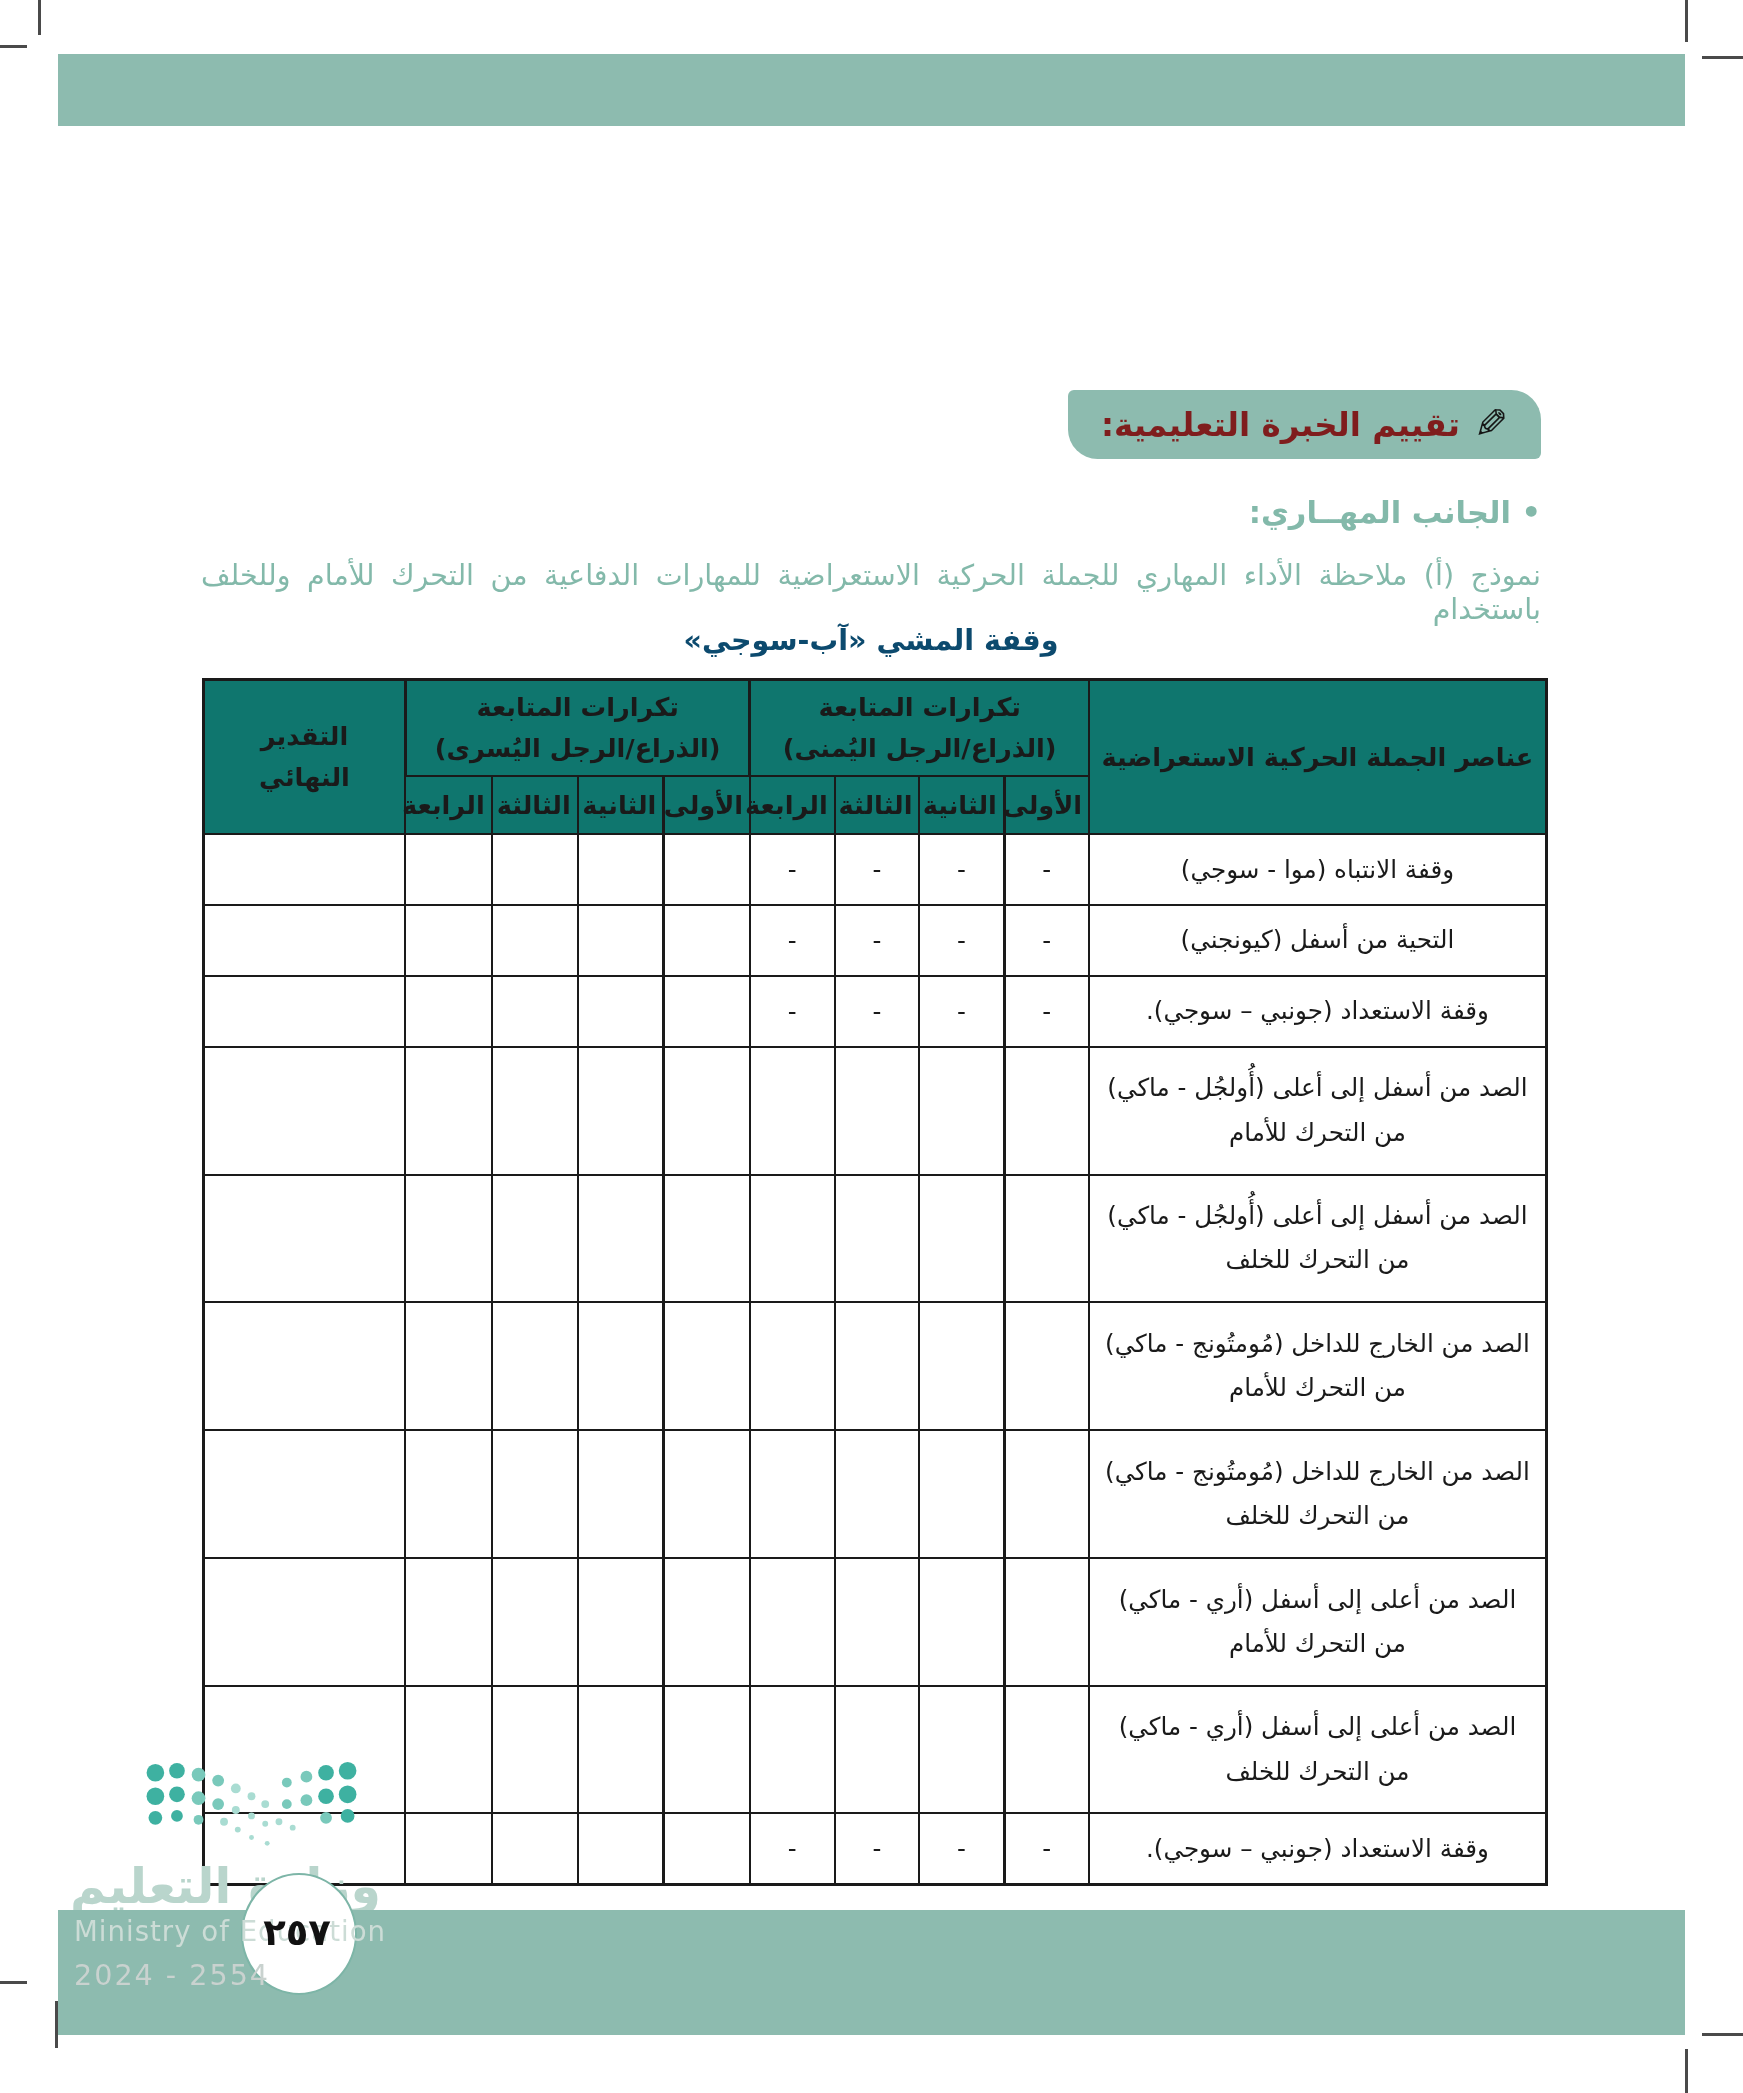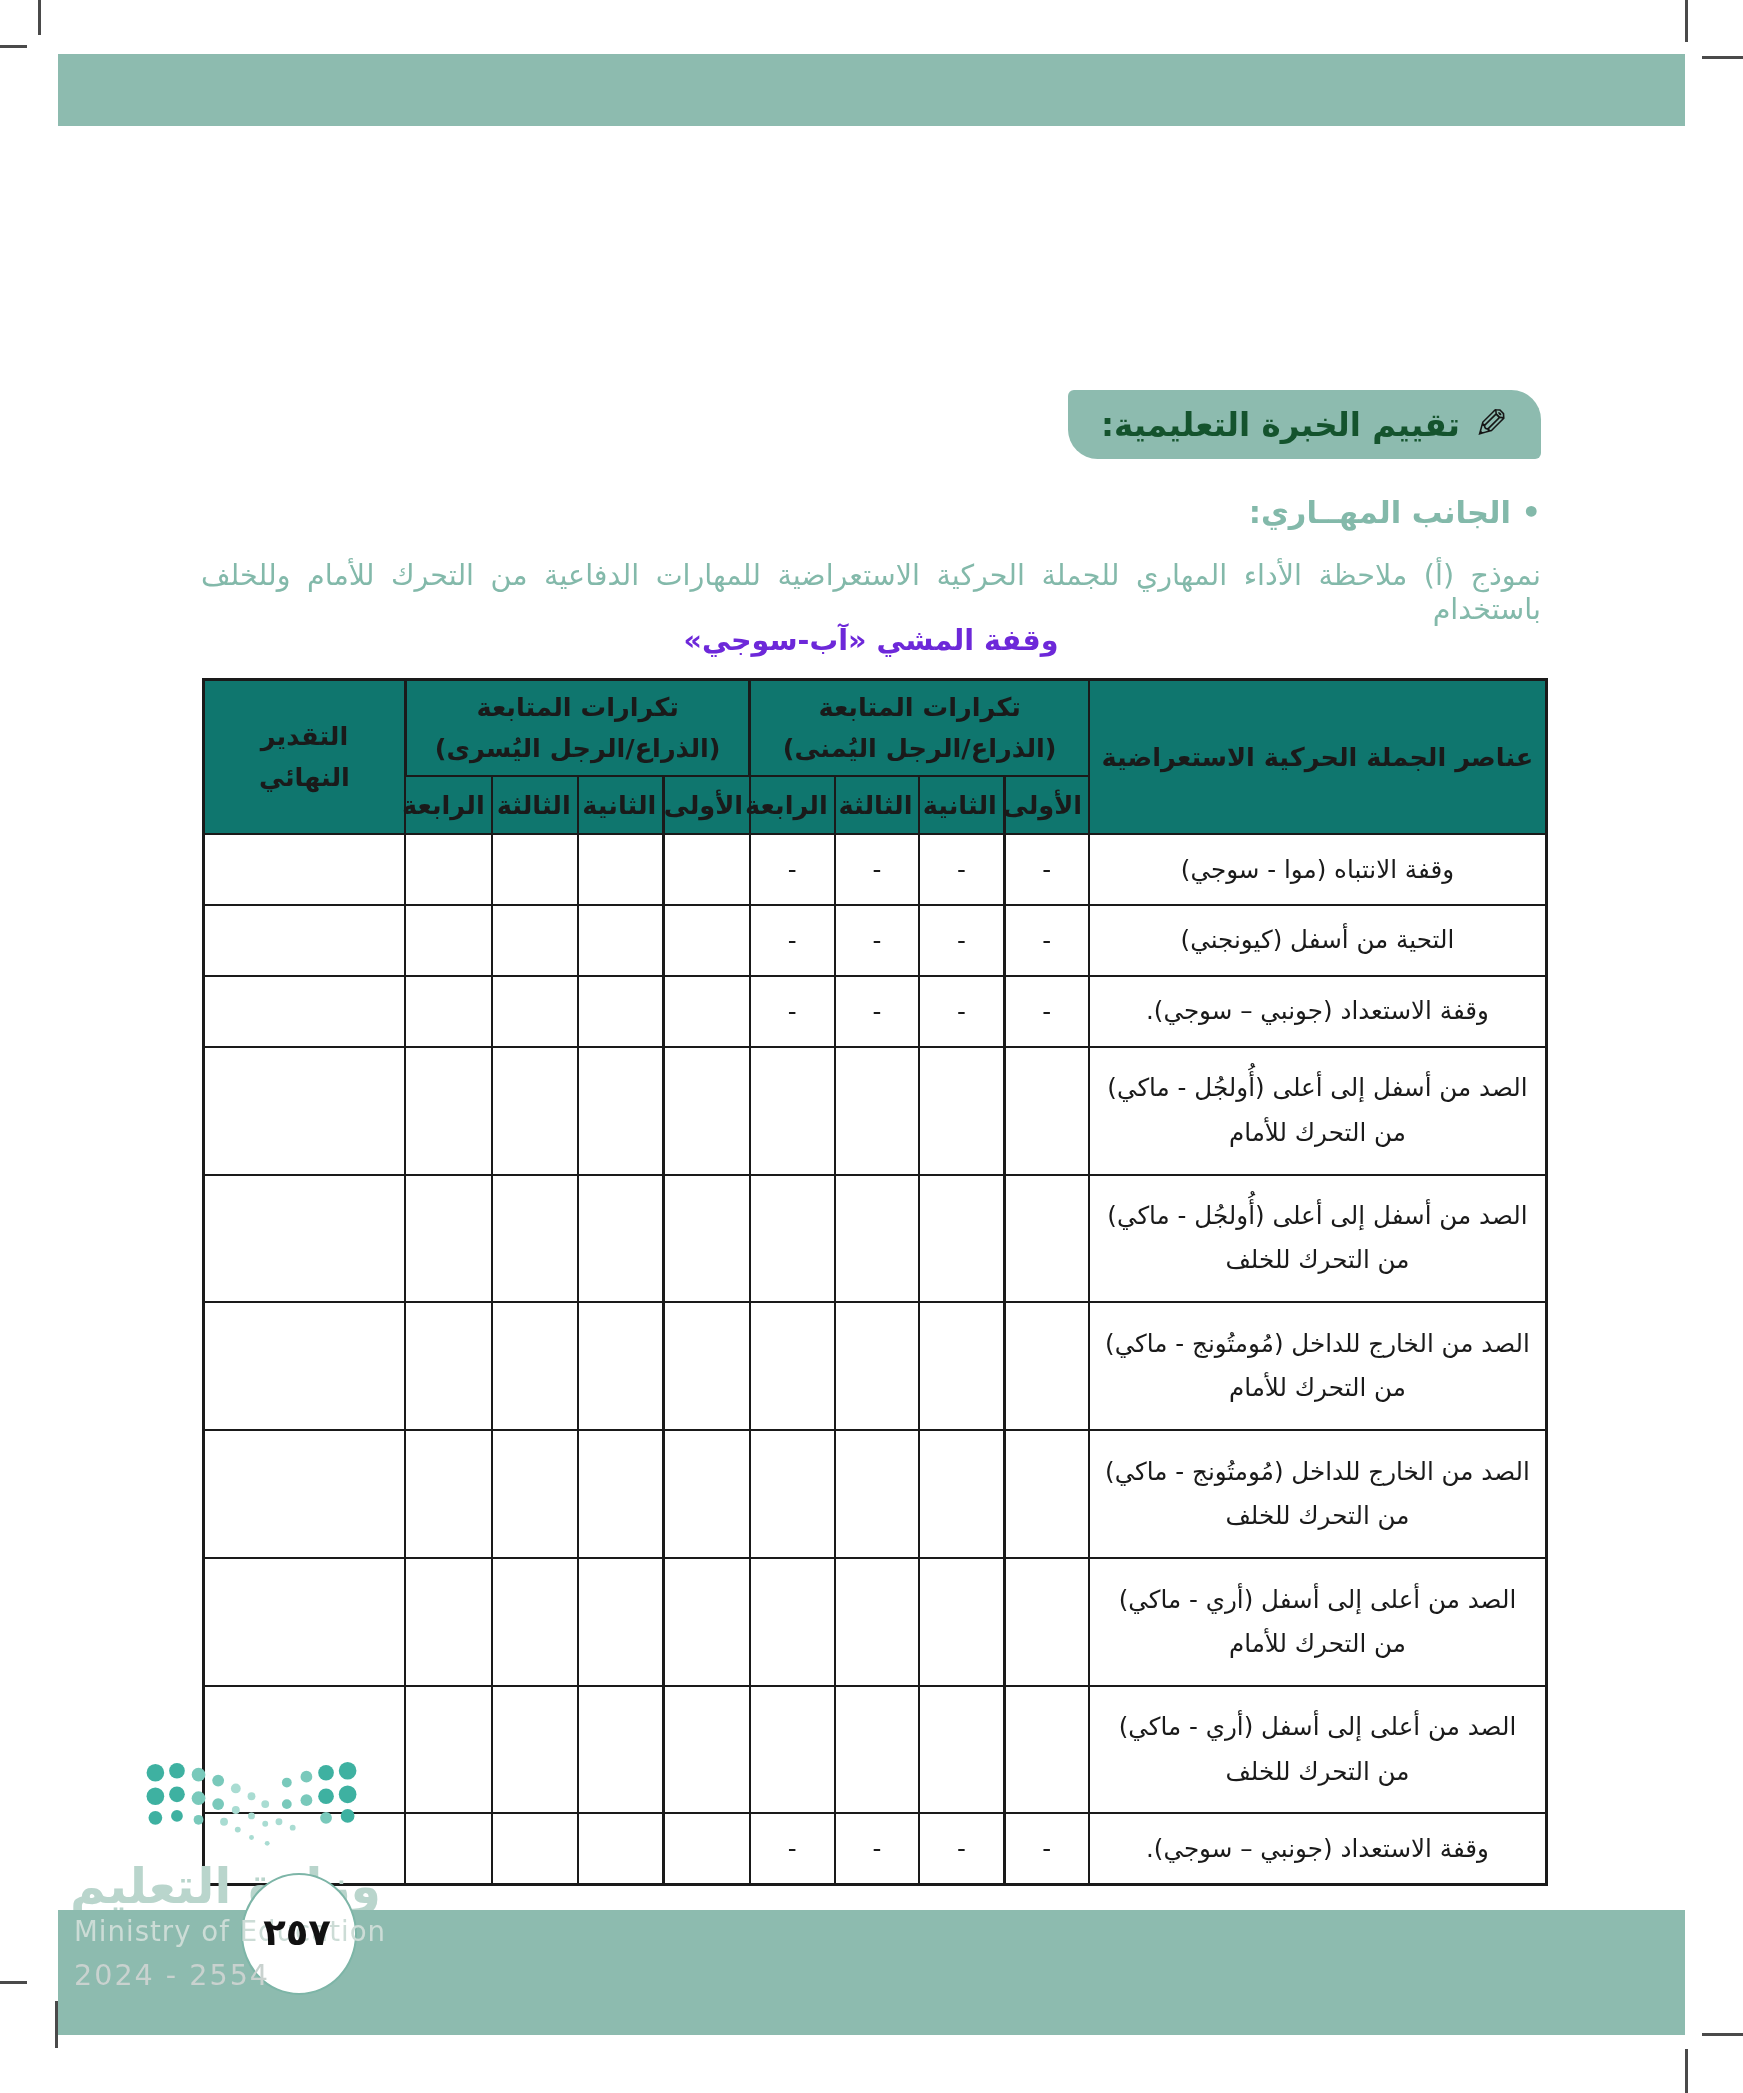--- a/index.html
+++ b/index.html
@@ -23,34 +23,34 @@
   .cm-br-v{left:1686px;top:2049px;width:3px;height:44px;}
   
   .top-band{position:absolute;left:59px;top:54px;width:1627px;height:72px;background:#8dbbaf;}
   
   .title-box{
     position:absolute;right:202px;top:390px;width:473px;height:69px;
     background:#8dbbaf;border-radius:5.9px 29.6px 5.9px 29.6px;
     display:flex;align-items:center;justify-content:center;gap:13.8px;
   }
   .title-box .pen{font-size:41px;color:#151515;transform:scaleX(-1);line-height:1;}
-  .title-box .ttl{font-size:32.5px;font-weight:bold;color:#14532d;text-align:right;}
+  .title-box .ttl{font-size:32.5px;font-weight:bold;color:#7f1d1d;text-align:right;}
   
   .bullet-heading{
     position:absolute;right:202px;top:495px;
     color:#83b9aa;font-size:30.5px;font-weight:bold;text-align:right;
   }
   .intro-1{
     position:absolute;right:202px;left:202px;top:558px;
     color:#83b9aa;font-size:28.6px;font-weight:normal;
     text-align:justify;text-align-last:justify;
   }
   .intro-2{
     position:absolute;right:202px;left:202px;top:623px;
-    color:#6d28d9;font-size:28.6px;font-weight:bold;text-align:center;
+    color:#0c4a6e;font-size:28.6px;font-weight:bold;text-align:center;
   }
   
   table.obs{
     position:absolute;top:678px;right:195px;width:1346px;
     border-collapse:collapse;table-layout:fixed;
     font-size:24.6px;color:#1a1a1a;
   }
   table.obs th,table.obs td{border:2px solid #1a1a1a;}
   table.obs{border:3px solid #1a1a1a;}
   table.obs thead th{

